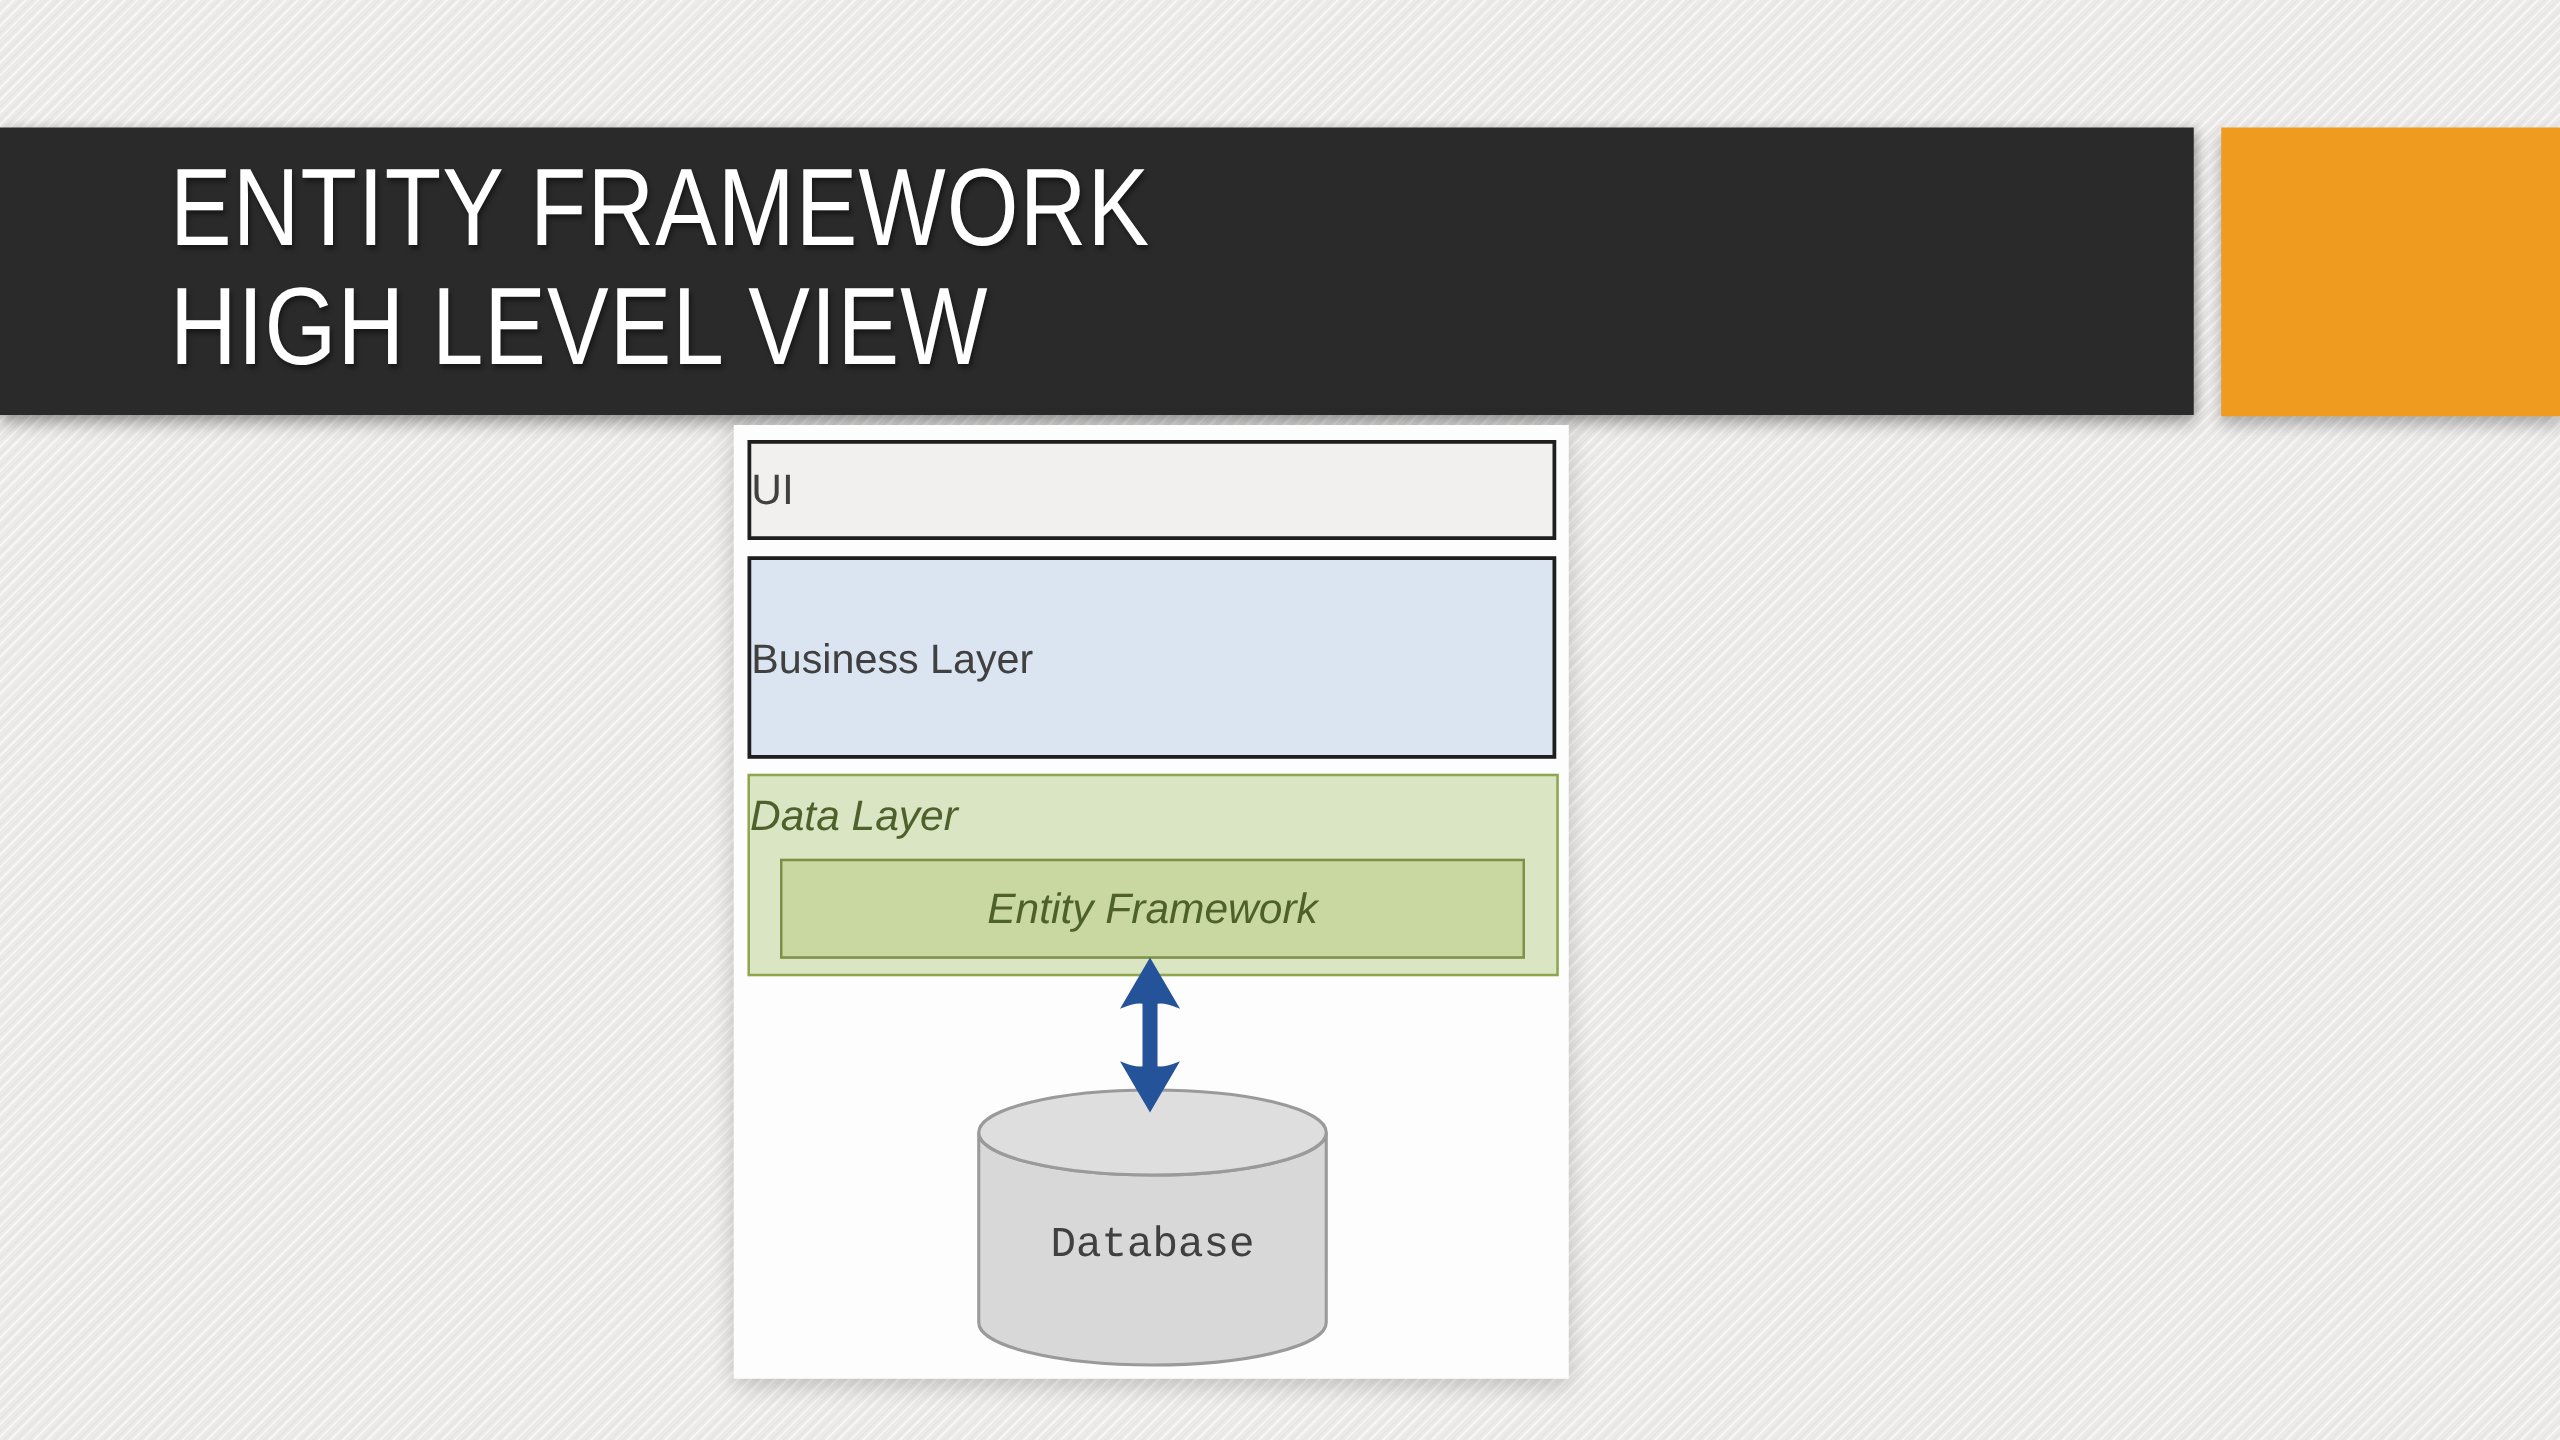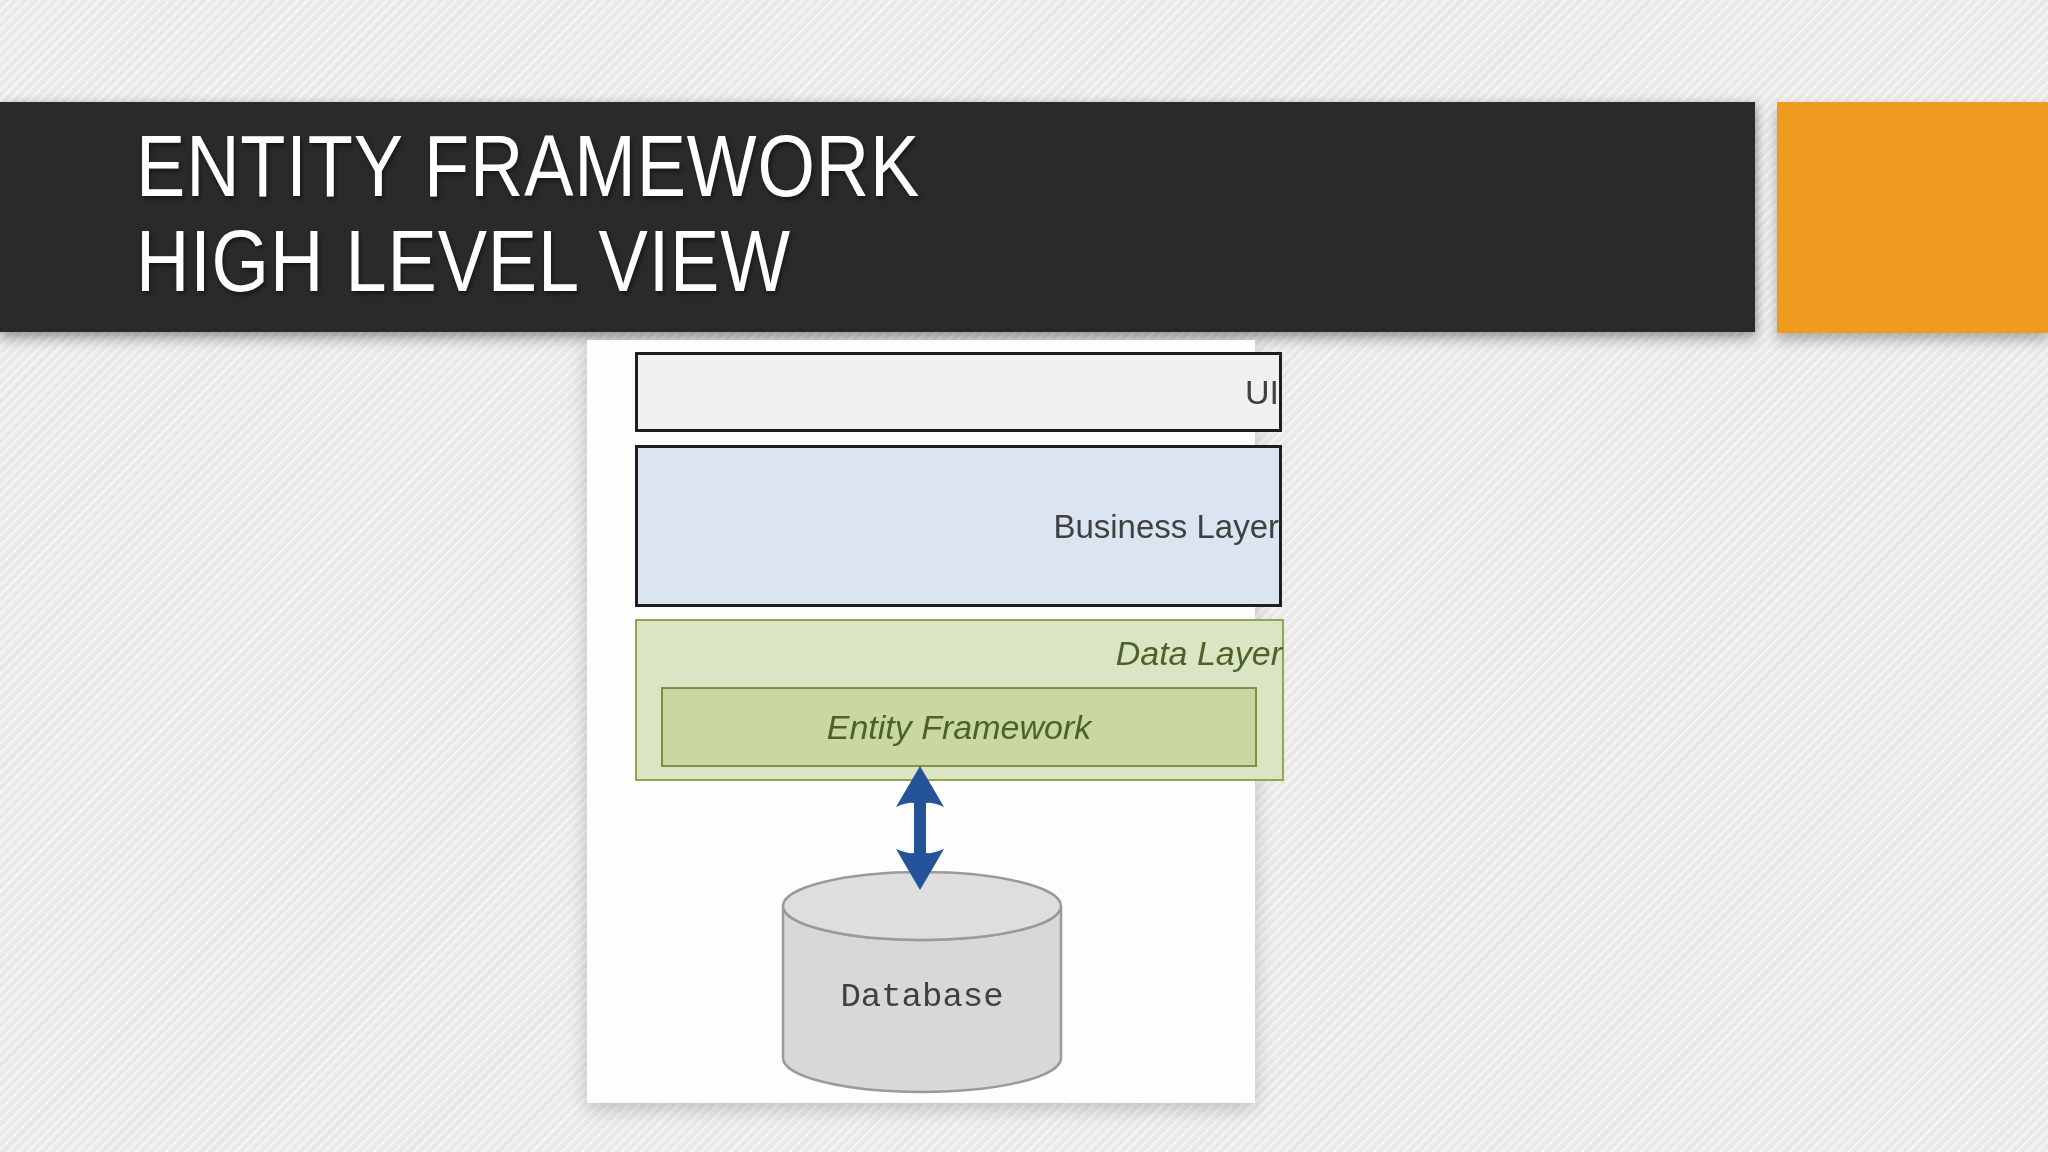--- a/index.html
+++ b/index.html
@@ -38,32 +38,32 @@
     background:var(--accent-orange,#ee9b20);
     box-shadow:0 7px 12px rgba(0,0,0,.28);
   }
 
   
   .panel{
     position:absolute;left:587px;top:340px;width:668px;height:763px;
     background:var(--panel-bg,#fdfdfd);
     box-shadow:0 5px 18px rgba(0,0,0,.20);
   }
-  .box{position:absolute;box-sizing:border-box;display:flex;flex-direction:column;align-items:flex-end;justify-content:center;text-align:center;margin-left:37px;}
+  .box{position:absolute;box-sizing:border-box;display:flex;flex-direction:column;align-items:flex-start;justify-content:center;text-align:center;}
   .ui-box{
     left:11px;top:12px;width:647px;height:80px;
     background:var(--ui-fill,#f1f0ef);
     border:3px solid var(--box-border-dark,#1e1e1e);
     font-size:34px;color:var(--gray-text,#404040);
   }
   .business-box{
     left:11px;top:105px;width:647px;height:162px;
     background:var(--business-fill,#dbe5f1);
     border:3px solid var(--box-border-dark,#1e1e1e);
-    font-size:33px;line-height:43px;color:var(--gray-text,#404040);padding-left:28px;
+    font-size:33px;line-height:43px;color:var(--gray-text,#404040);
   }
   .data-box{
     left:11px;top:279px;width:649px;height:162px;
     background:var(--data-fill,#dae5c3);
     border:2px solid var(--data-border,#8ea64e);
     justify-content:flex-start;
     font-style:italic;
   }
   .data-label{
     height:64px;display:flex;align-items:center;justify-content:center;

